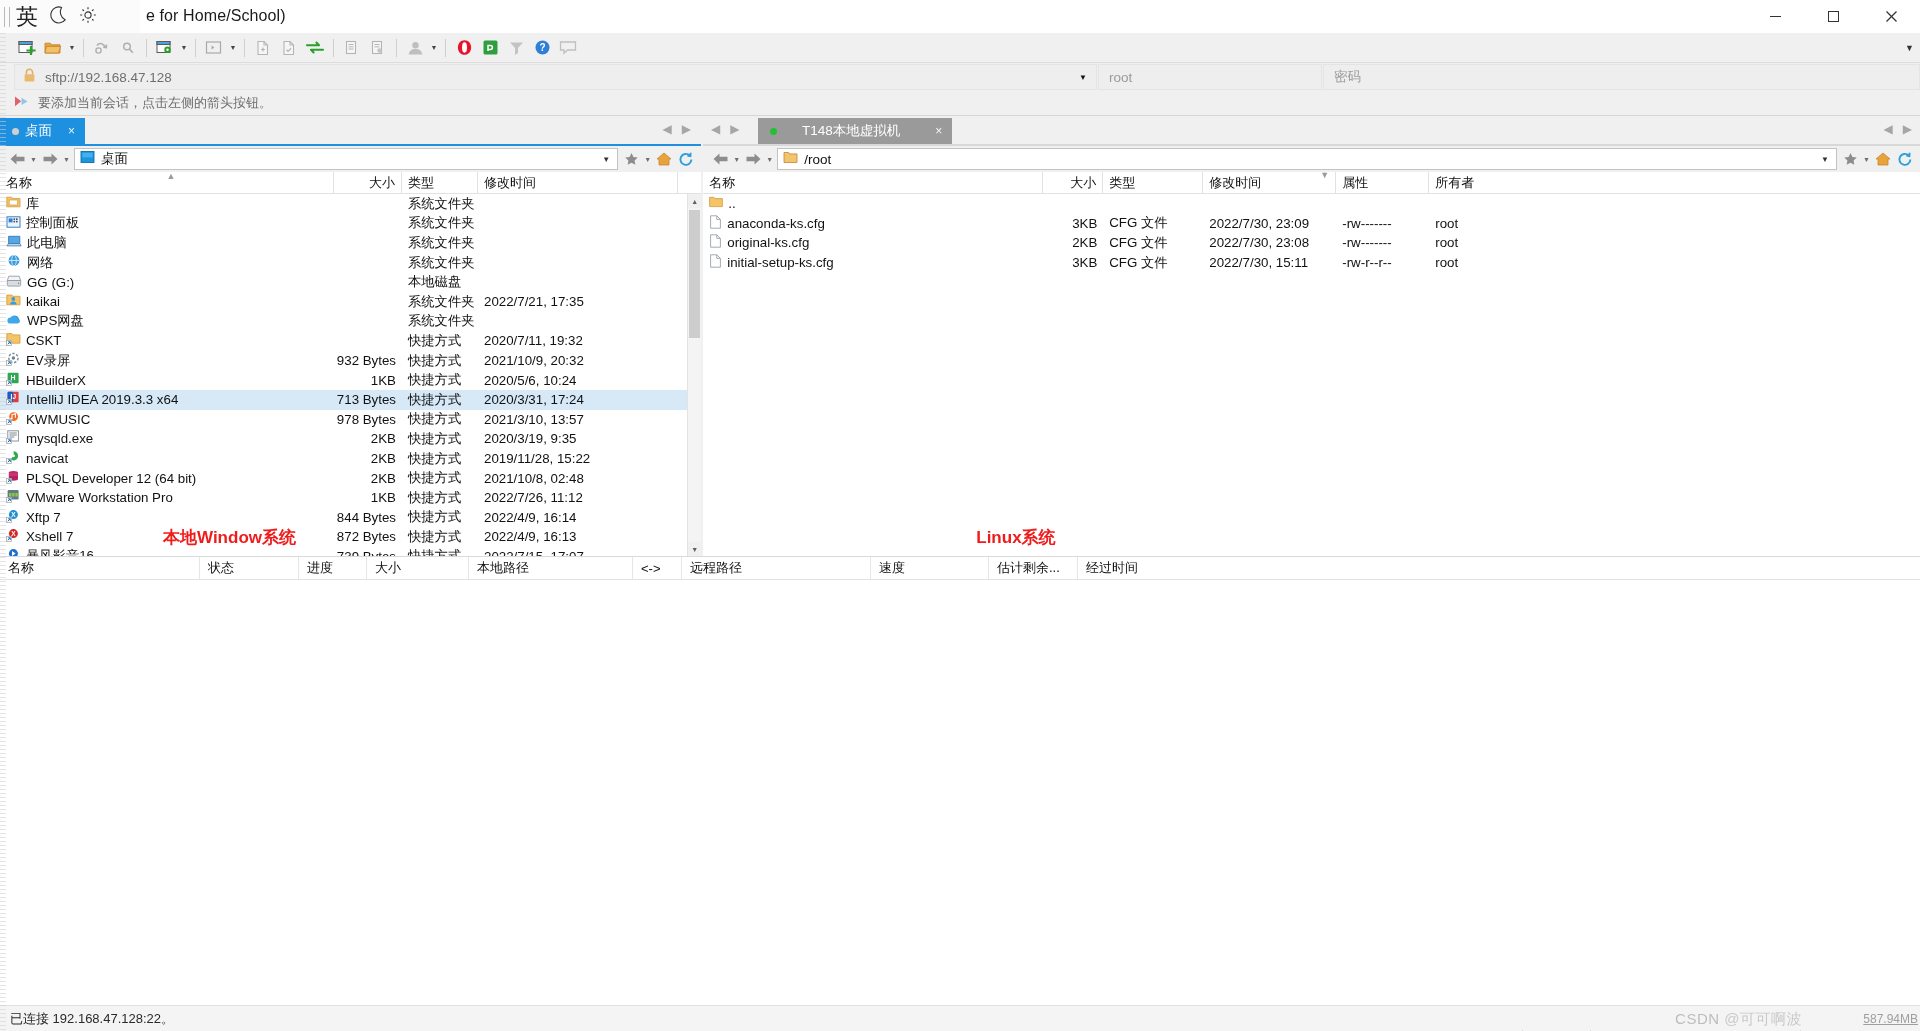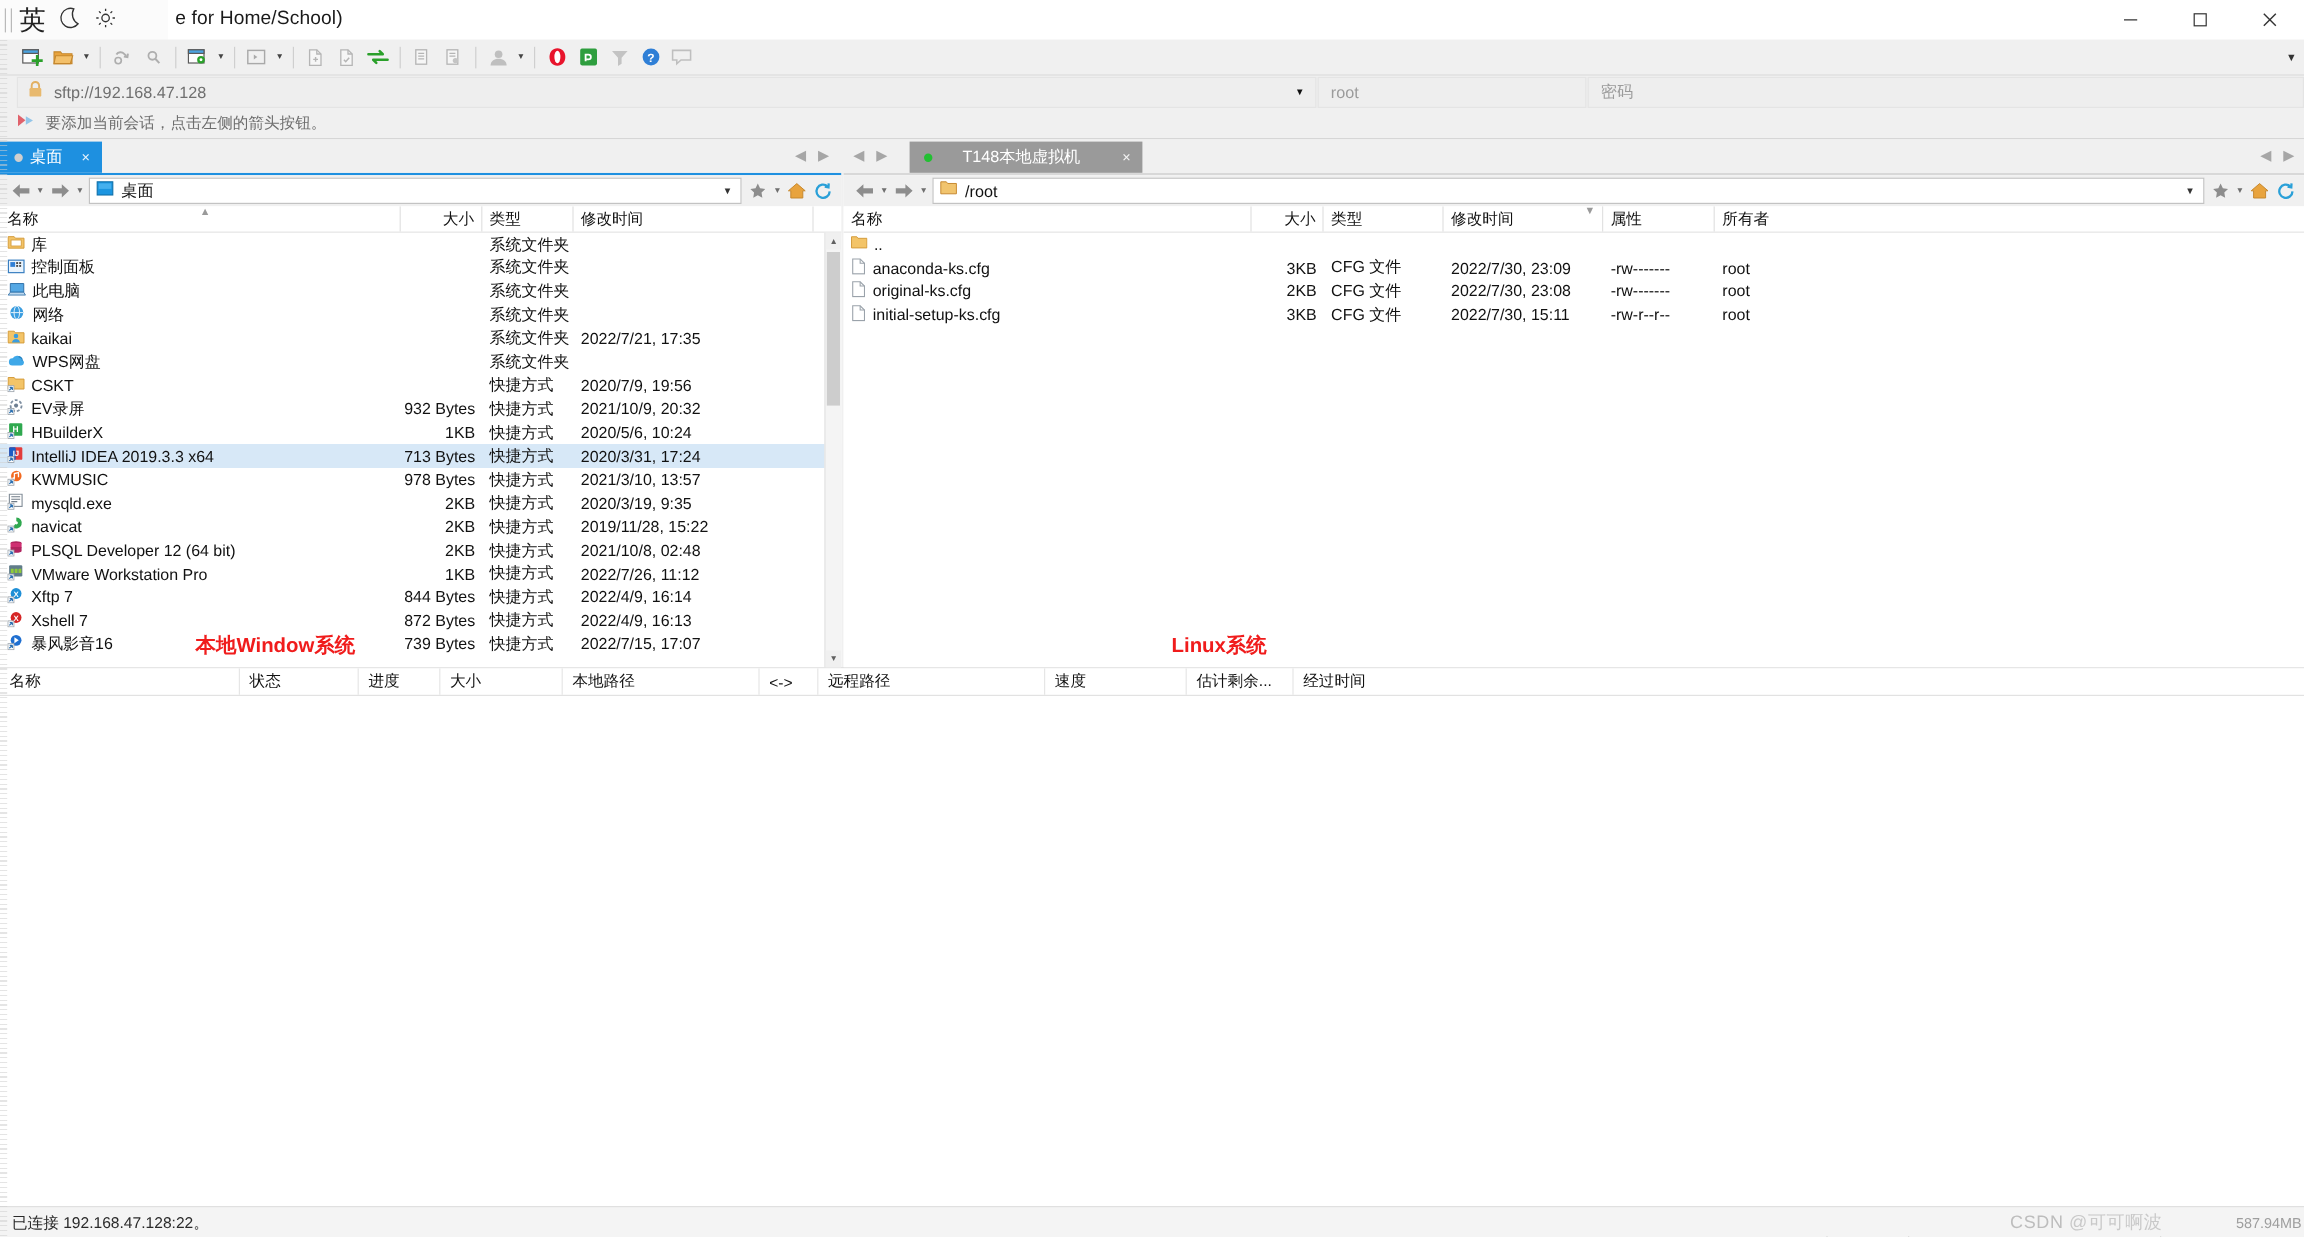--- a/index.html
+++ b/index.html
@@ -285,21 +285,21 @@
   .st-left { padding-left: 10px; display:flex; align-items:center; gap:6px;}
   .st-right { margin-left:auto; display:flex; align-items:center;margin-top:48px; }
   .st-seg { padding: 0 14px; border-left:1px solid #dcdcdc; height:26px; display:flex;align-items:center;}
   .csdn {
     position:absolute; right:118px; top:50%; transform:translateY(-50%);
     font-size:15px; color:#bdbdbd; letter-spacing:.5px;
   }
   .csdn .cn { color:#c9c9c9; }
   .memtag {
     position:absolute; right:2px; top:50%; transform:translateY(-50%);
-    font-size:12px; color:#9e9e9e;
+    font-size:12px; color:#9e9e9e;text-decoration:underline;
   }
   .side-hatch {
     position:absolute; left:0; top:33px; width:6px; bottom:0;
     background: repeating-linear-gradient(180deg,#cfcfcf 0 1px,transparent 1px 4px);
     opacity:.55; pointer-events:none;
   }
 </style>
 </head>
 <body>
 
@@ -648,20 +648,33 @@
                     <path d="M2.8 6.5h10.4" stroke="#e8f3fb" stroke-width=".8"></path>
                   </svg></span>
                 <span>网络</span>
               </div>
               <div class="fc num" style="width:68px"></div>
               <div class="fc" style="width:76px">系统文件夹</div>
               <div class="fc" style="width:200px"></div>
             </div>
             <div class="frow">
               <div class="fc name" style="width:334px">
+                <span><svg width="16" height="13" viewBox="0 0 16 13">
+                    <path d="M1.3 6.5h13.4v4.2a1.4 1.4 0 0 1-1.4 1.4H2.7a1.4 1.4 0 0 1-1.4-1.4z" fill="#d8dde2" stroke="#8b9199" stroke-width=".8"></path>
+                    <path d="M2.8 2.2h10.4l1.5 4.3H1.3z" fill="#f2f4f6" stroke="#8b9199" stroke-width=".8"></path>
+                    <circle cx="12.6" cy="9.3" r=".8" fill="#7d858e"></circle>
+                  </svg></span>
+                <span>GG (G:)</span>
+              </div>
+              <div class="fc num" style="width:68px"></div>
+              <div class="fc" style="width:76px">本地磁盘</div>
+              <div class="fc" style="width:200px"></div>
+            </div>
+            <div class="frow">
+              <div class="fc name" style="width:334px">
                 <span><svg width="15" height="14" viewBox="0 0 15 14">
                     <path d="M.8 2h5l1 1.3H14v8.5H.8z" fill="#f3c468" stroke="#d39a38" stroke-width=".8"></path>
                     <circle cx="7.3" cy="6" r="1.9" fill="#3a9de0"></circle>
                     <path d="M4 11.5c0-2 1.5-3.1 3.3-3.1s3.3 1.1 3.3 3.1z" fill="#3a9de0"></path>
                   </svg></span>
                 <span>kaikai</span>
               </div>
               <div class="fc num" style="width:68px"></div>
               <div class="fc" style="width:76px">系统文件夹</div>
               <div class="fc" style="width:200px">2022/7/21, 17:35</div>
@@ -682,21 +695,21 @@
               <div class="fc name" style="width:334px">
                 <span><svg width="15" height="14" viewBox="0 0 15 14">
                     <path d="M.8 1.6h5l1 1.3H14v8.3H.8z" fill="#f3c468" stroke="#d39a38" stroke-width=".8"></path>
                     <rect x=".6" y="8.4" width="5" height="5" fill="#fff" stroke="#9aa2aa" stroke-width=".7"></rect>
                     <path d="M1.8 12.2l2.4-2.4M4.3 9.8v2.2M4.3 9.8H2.1" stroke="#2a6fb0" stroke-width="1"></path>
                   </svg></span>
                 <span>CSKT</span>
               </div>
               <div class="fc num" style="width:68px"></div>
               <div class="fc" style="width:76px">快捷方式</div>
-              <div class="fc" style="width:200px">2020/7/9, 19:56</div>
+              <div class="fc" style="width:200px">2020/7/11, 19:32</div>
             </div>
             <div class="frow">
               <div class="fc name" style="width:334px">
                 <span><svg width="15" height="14" viewBox="0 0 15 14">
                     <circle cx="7.4" cy="6" r="4.6" fill="none" stroke="#7d8ea0" stroke-width="1.5" stroke-dasharray="2.4 1.6"></circle>
                     <circle cx="7.4" cy="6" r="1.7" fill="#6e7f92"></circle>
                     <rect x=".6" y="8.4" width="5" height="5" fill="#fff" stroke="#9aa2aa" stroke-width=".7"></rect>
                     <path d="M1.8 12.2l2.4-2.4M4.3 9.8v2.2M4.3 9.8H2.1" stroke="#2a6fb0" stroke-width="1"></path>
                   </svg></span>
                 <span>EV录屏</span>

